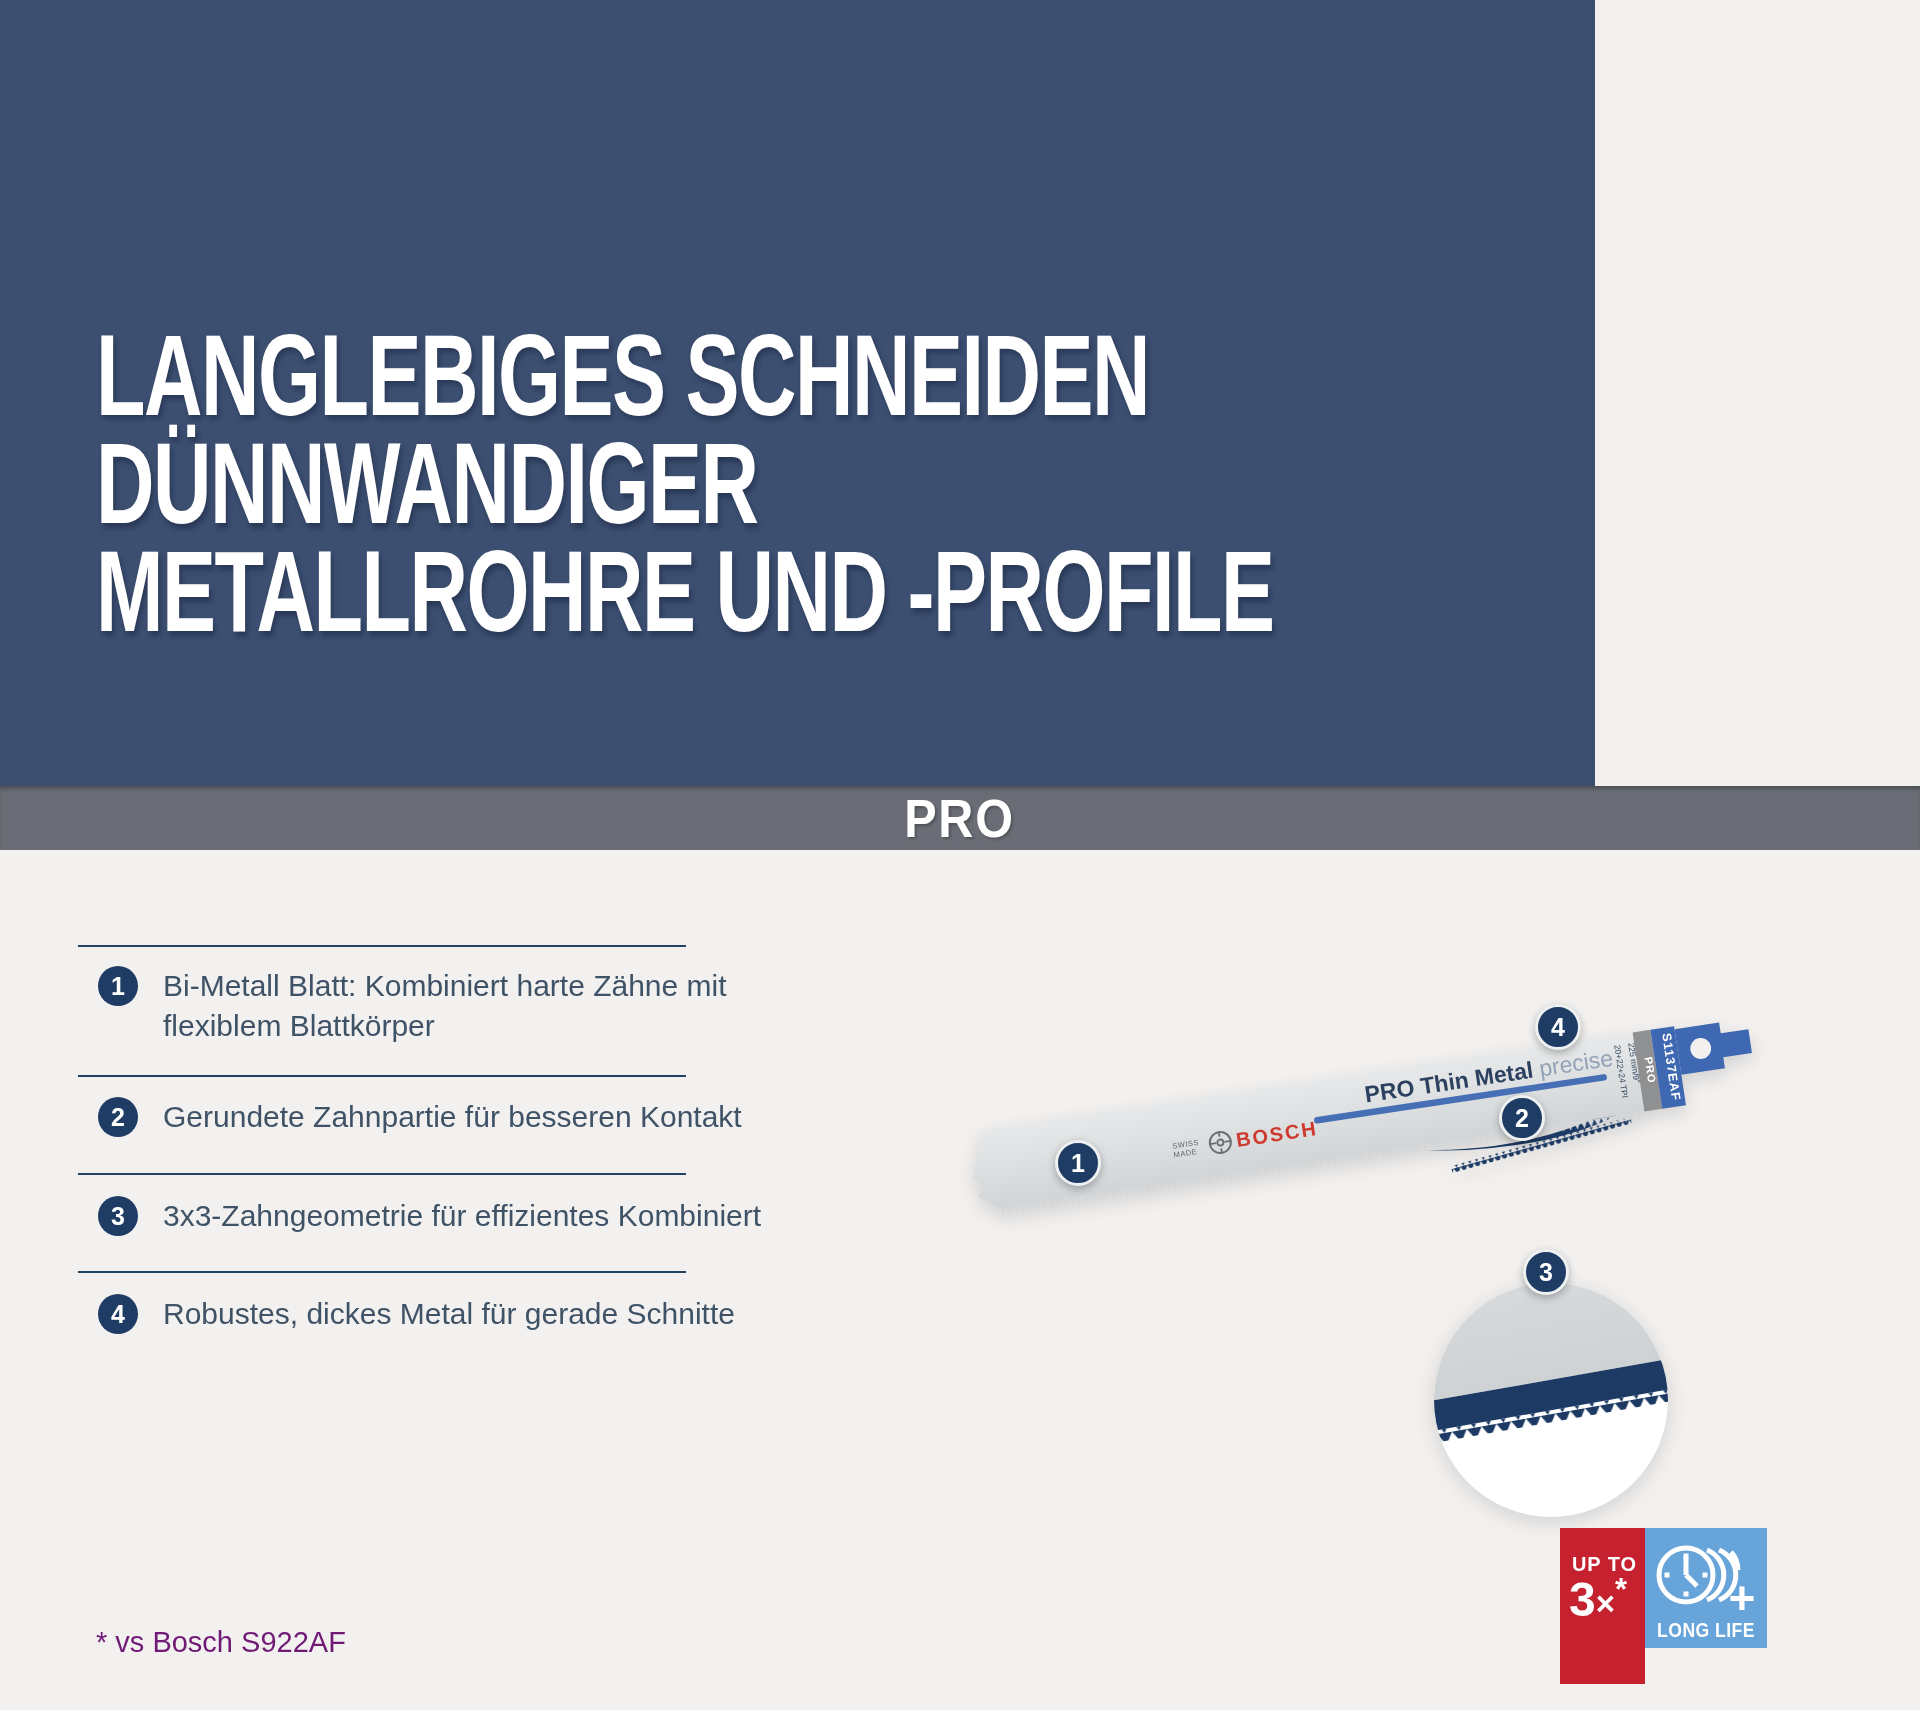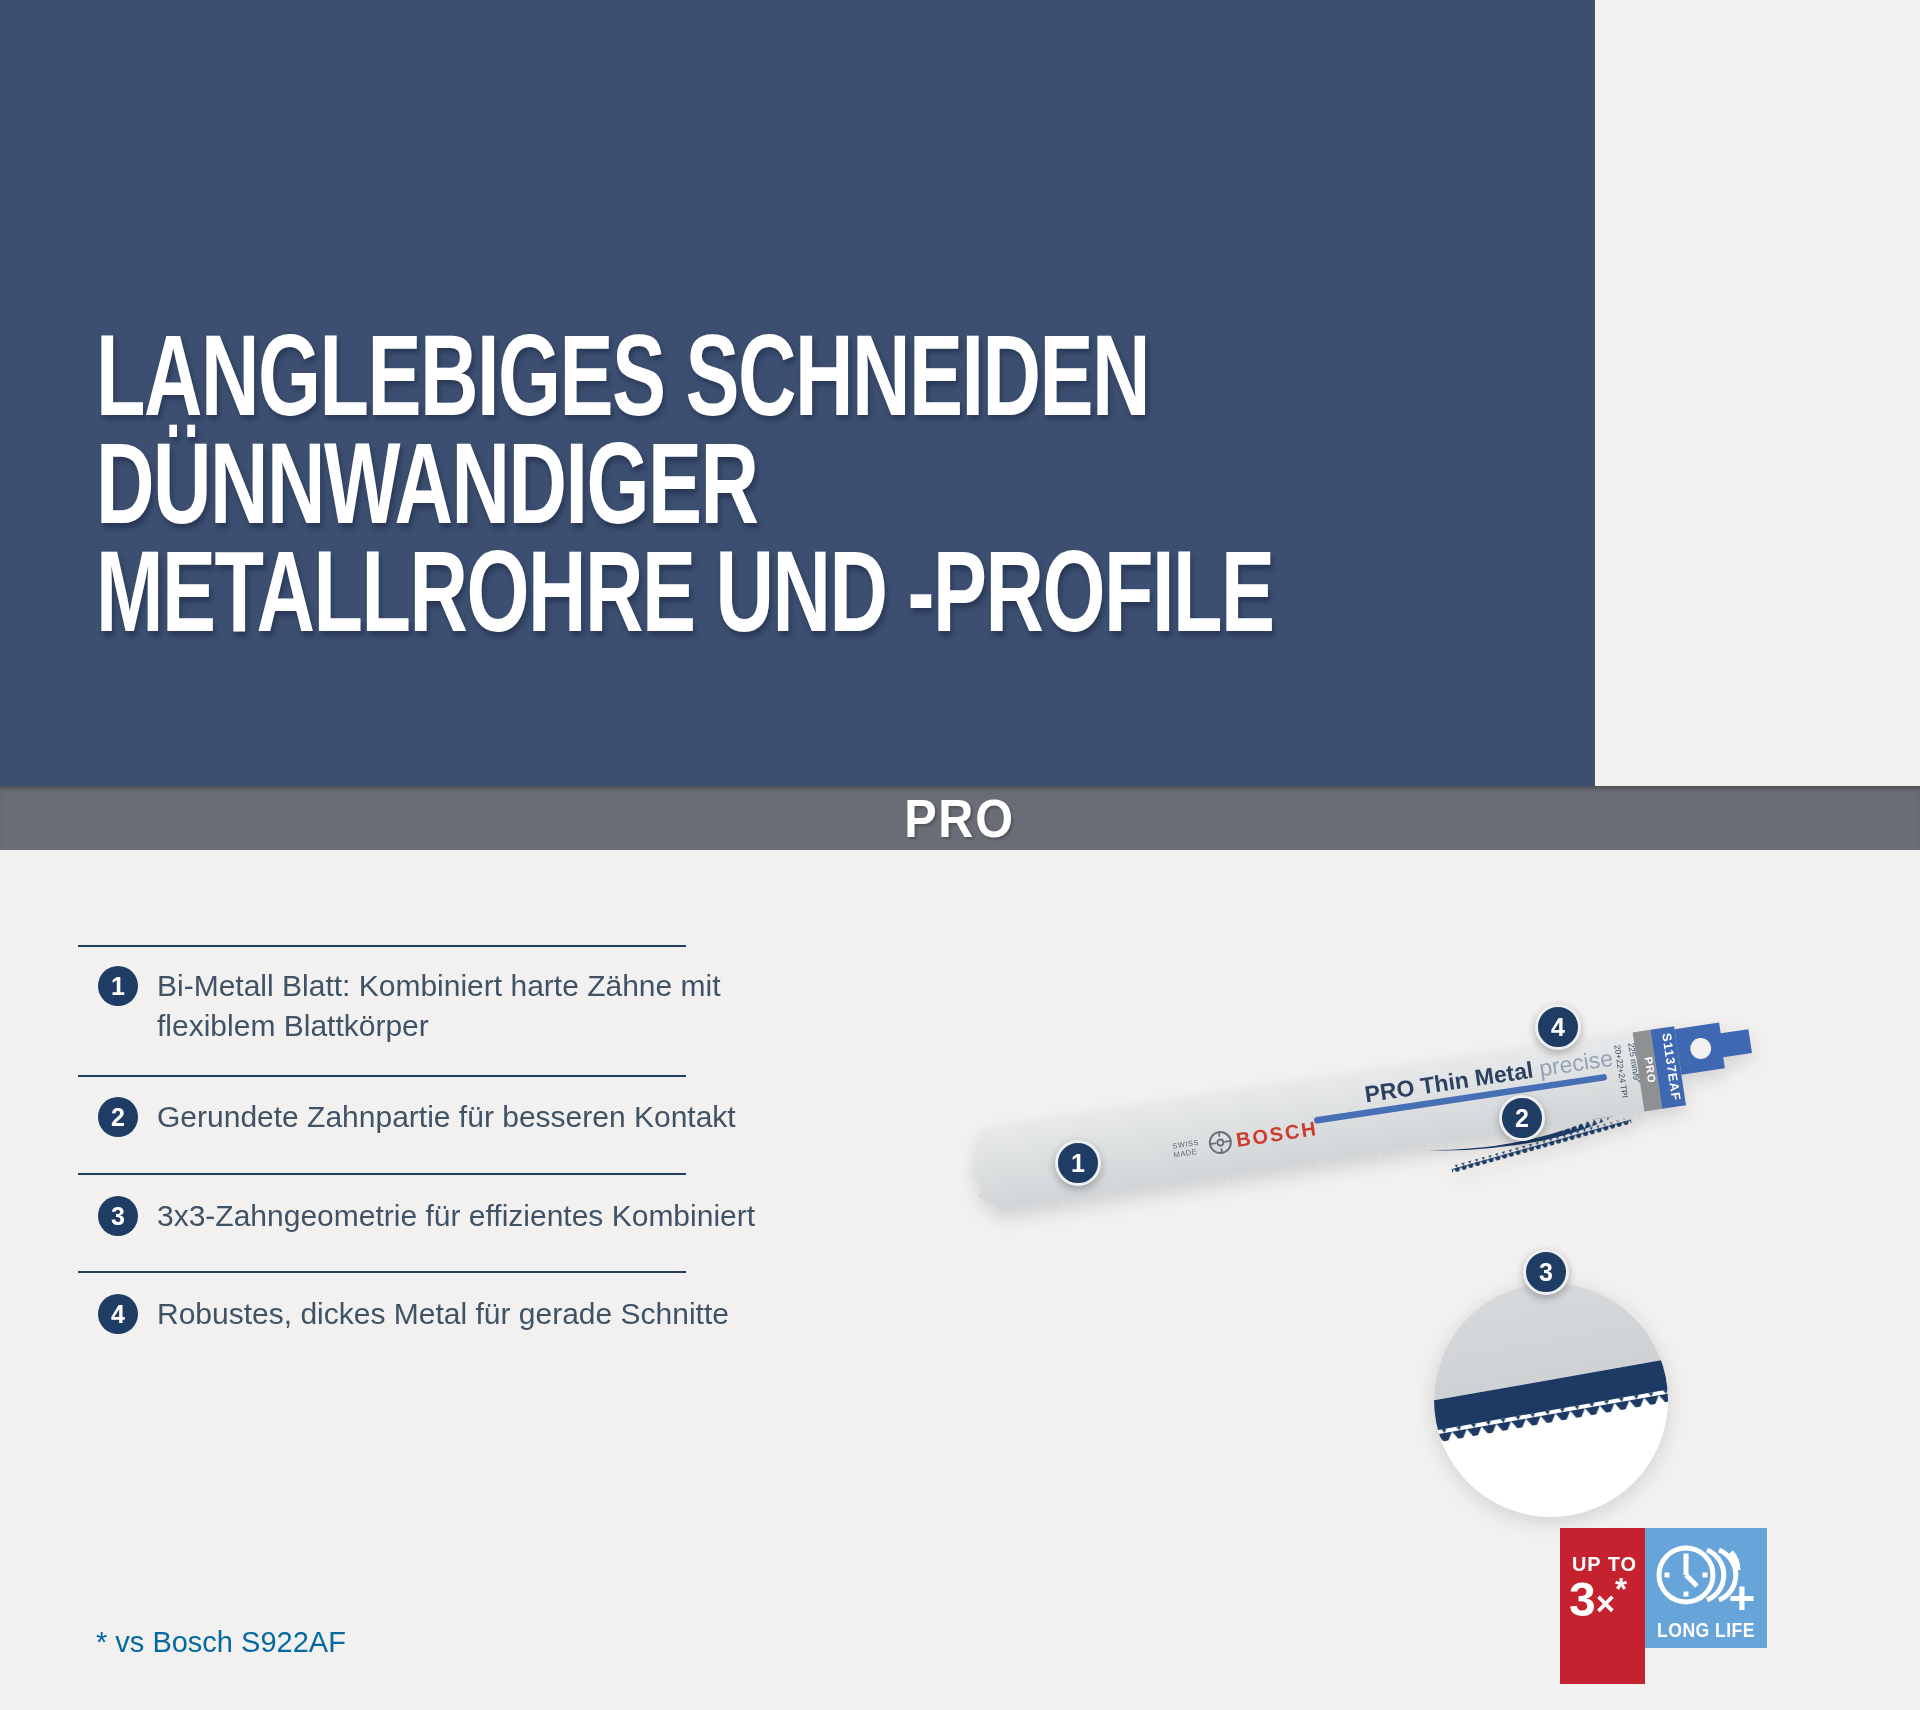--- a/index.html
+++ b/index.html
@@ -34,21 +34,21 @@
 
   
   .rule{left:78px;width:608px;height:2px;background:#22405f;}
   .feature-row{left:98px;display:flex;align-items:flex-start;}
   .feature-num{
     flex:0 0 40px;width:40px;height:40px;border-radius:50%;
     background:#1e3c64;color:#fff;font-weight:bold;font-size:25px;
     display:flex;align-items:center;justify-content:center;
   }
   .feature-text{
-    margin-left:19px;width:600px;
+    margin-left:25px;width:600px;
     color:#3f5266;font-size:30px;line-height:40px;
   }
 
   
   .blade-svg{left:940px;top:960px;filter:drop-shadow(0 7px 9px rgba(0,0,0,0.13));}
   .detail-svg{left:1433px;top:1282px;filter:drop-shadow(0 5px 10px rgba(0,0,0,0.13));}
   .callout{
     width:40px;height:40px;border-radius:50%;background:#1e3c64;
     border:3px solid #eef0f1;box-shadow:0 3px 8px rgba(0,0,0,0.28);
     color:#fff;font-weight:bold;font-size:25px;
@@ -72,21 +72,21 @@
     left:1645px;top:1528px;width:122px;height:120px;background:#66a4d9;
     color:#fff;position:absolute;
   }
   .long-life{
     position:absolute;bottom:6px;left:0;width:100%;text-align:center;
     font-size:20px;font-weight:bold;letter-spacing:0.5px;
     transform:scaleX(0.88);
   }
 
   
-  .footnote{left:96px;top:1626px;font-size:29px;color:#0369a1;}
+  .footnote{left:96px;top:1626px;font-size:29px;color:#701a75;}
 </style>
 </head>
 <body>
 
 <header class="abs hero">
   <h1 class="title">
     <div>LANGLEBIGES SCHNEIDEN</div>
     <div>DÜNNWANDIGER</div>
     <div>METALLROHRE UND -PROFILE</div>
   </h1>

